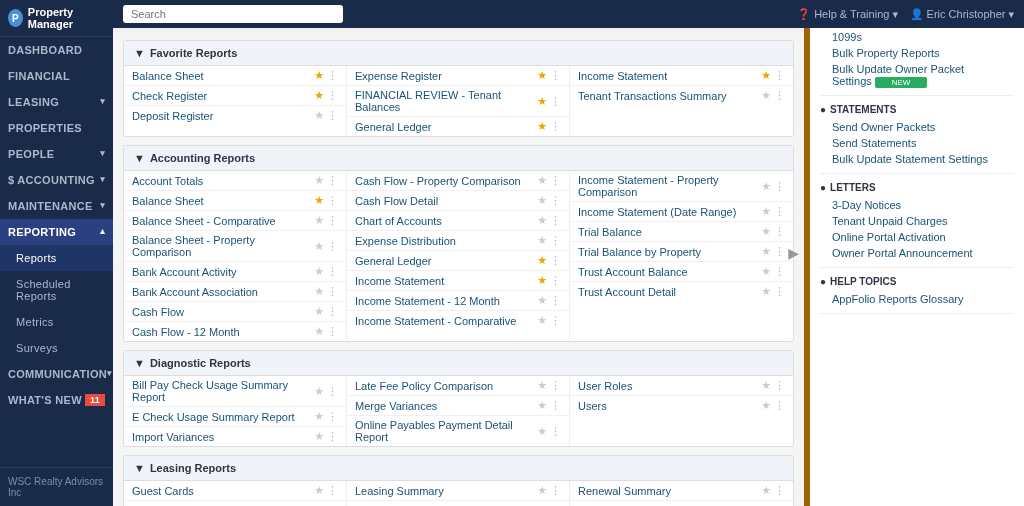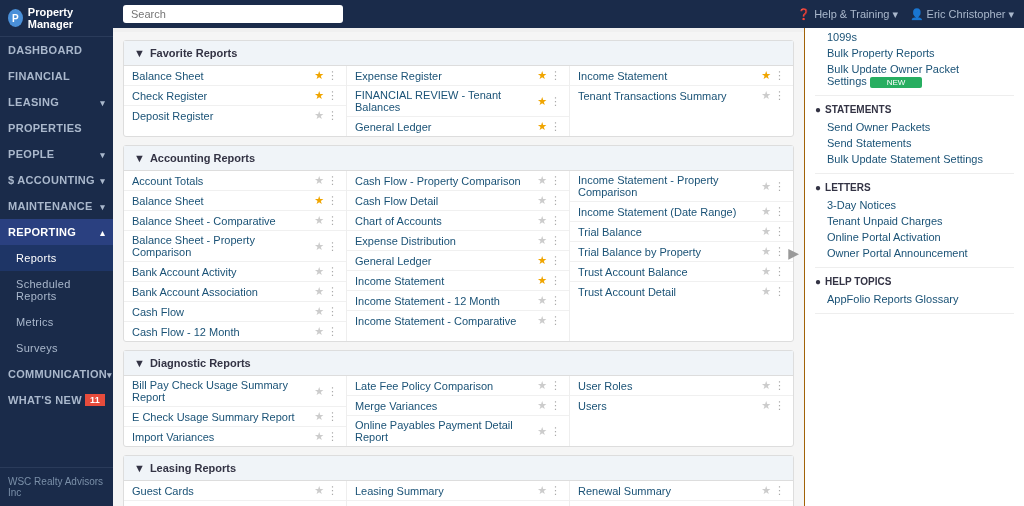--- a/index.html
+++ b/index.html
@@ -28,21 +28,21 @@
       width: 18px; height: 18px;
       background: #4a90d9;
       border-radius: 50%;
       display: flex; align-items: center; justify-content: center;
       color: white; font-size: 10px; font-weight: bold;
     }
     .sidebar-logo-text { color: white; font-size: 11px; font-weight: bold; }
     .sidebar-nav { flex: 1; overflow-y: auto; }
     .sidebar-nav::-webkit-scrollbar { width: 0; }
     .nav-item {
-      display: flex; align-items: flex-end; justify-content: space-between;
+      display: flex; align-items: flex-start; justify-content: space-between;
       padding: 7px 8px;
       color: #aab8cc;
       cursor: pointer;
       font-size: 11px;
       font-weight: 600;
       letter-spacing: 0.3px;
     }
     .nav-item.active { background: #2a4080; color: white; }
     .nav-item.sub { padding-left: 16px; font-weight: 400; font-size: 11px; }
     .nav-item.sub.active-sub { color: white; background: #1e3566; }
@@ -136,21 +136,21 @@
     .report-icons { display: flex; align-items: center; gap: 3px; color: #aaa; font-size: 11px; }
     .star-icon { color: #f0a500; }
     .star-empty { color: #ccc; }
 
     
     .right-panel {
       position: absolute;
       top: 0; right: 0; bottom: 0;
       width: 220px;
       background: white;
-      border-left: 1px solid #a16207;
+      border-left: 6px solid #a16207;
       overflow-y: auto;
       padding: 6px 10px;
     }
     .right-panel::-webkit-scrollbar { width: 4px; }
     .right-panel::-webkit-scrollbar-thumb { background: #bbb; }
     .panel-section-title {
       font-size: 10px;
       font-weight: bold;
       color: #334;
       margin: 8px 0 4px 0;

